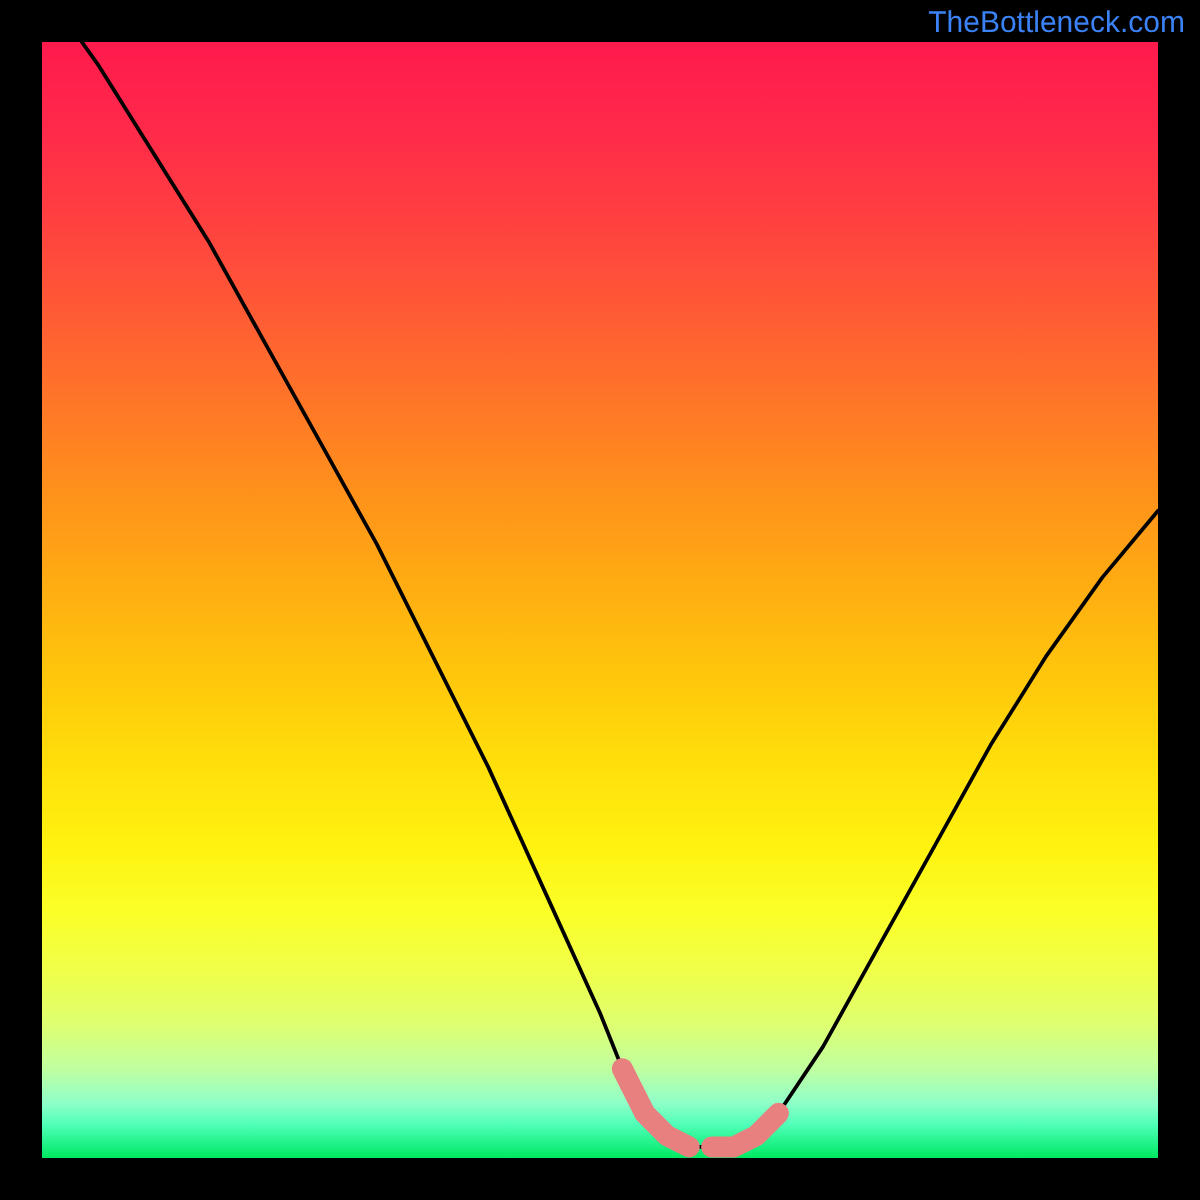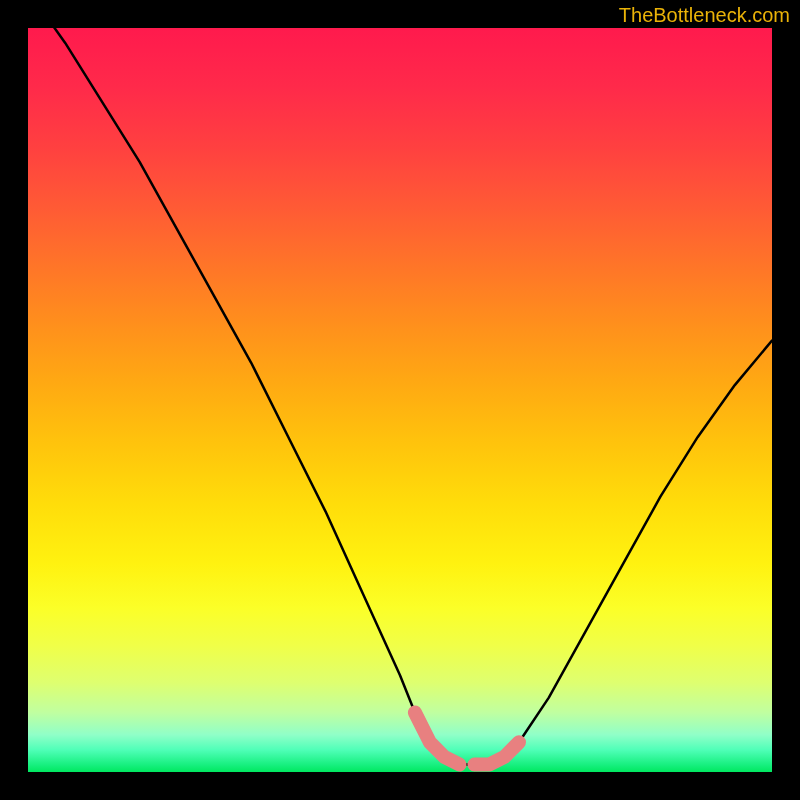--- a/index.html
+++ b/index.html
@@ -8,21 +8,21 @@
     height: 800px;
     background: #000;
     position: relative;
     overflow: hidden;
     font-family: Arial, sans-serif;
   }
   .attribution {
     position: absolute;
     top: 4px;
     right: 10px;
-    color: #eab308;
+    color: #3b82f6;
     font-size: 20px;
     font-weight: 500;
     z-index: 10;
   }
   .plot-area {
     position: absolute;
     left: 28px;
     top: 28px;
     width: 744px;
     height: 744px;

